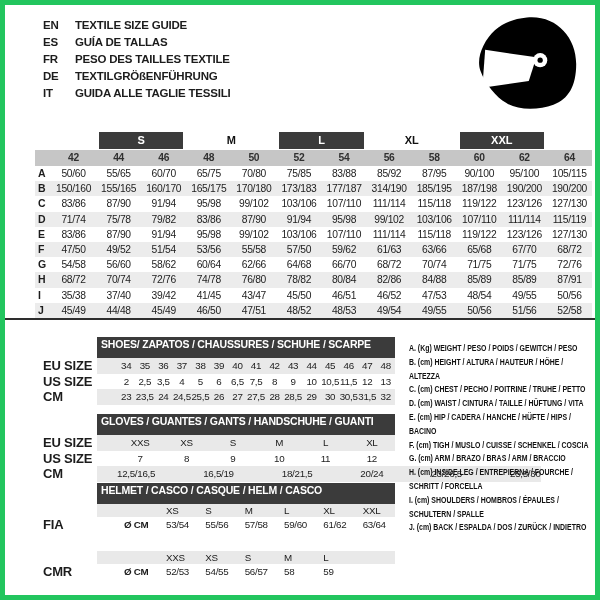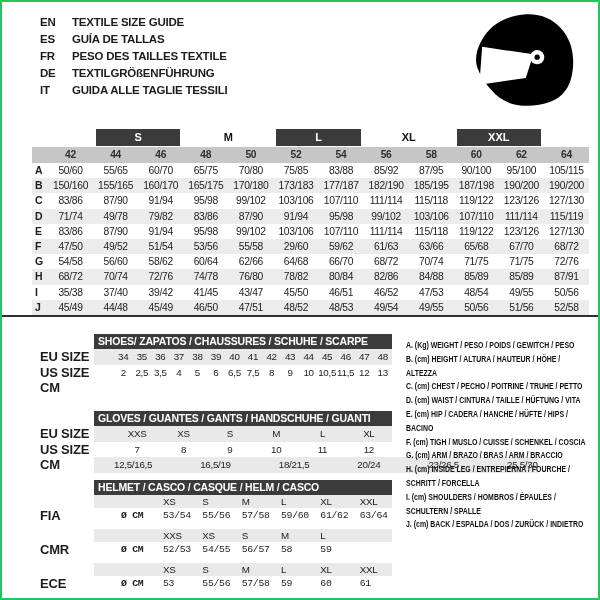--- a/index.html
+++ b/index.html
@@ -1,18 +1,18 @@
 <!DOCTYPE html>
 <html><head>
 <meta charset="utf-8">
 <style>
   html,body{margin:0;padding:0;background:#fff;}
   .canvas{
     position:relative;width:600px;height:600px;box-sizing:border-box;
-    background:#fff;border:2px solid #22c55e;overflow:hidden;
+    background:#fff;border:5px solid #22c55e;overflow:hidden;
     font-family:"Liberation Sans", sans-serif;color:#1c1c1c;
   }
   
   .langs{position:absolute;left:38px;top:12px;}
   .lang-row{display:flex;font-weight:700;font-size:11.5px;line-height:17px;letter-spacing:-0.2px;}
   .lang-code{width:32px;}
   .helmet-logo{position:absolute;left:465px;top:6px;width:128px;height:106px;}
   
   .main-sec{position:absolute;left:30px;top:126px;width:557px;}
   .mt-band,.mt-numrow,.mt-row{display:grid;grid-template-columns:16px repeat(12,1fr);}
@@ -26,29 +26,29 @@
   .mt-row{height:15.2px;}
   .mt-row.alt{background:#ececec;}
   .cell{font-size:10.3px;line-height:15.2px;text-align:center;letter-spacing:-0.3px;white-space:nowrap;overflow:visible;}
   .letter{text-align:left;padding-left:3px;font-weight:700;font-size:10.5px;}
   .divider{position:absolute;left:0;top:313px;width:600px;height:1.5px;background:#2e2e2e;}
   
   .sub-sec{position:absolute;left:22px;width:368px;}
   .shoes-sec{top:332px;}
   .gloves-sec{top:409px;}
   .helmet-sec{top:478px;}
-  .sec-title{margin-left:70px;background:#3b3b3b;color:#fff;font-weight:700;font-size:10.5px;line-height:15px;height:15px;padding-left:4px;letter-spacing:-0.2px;white-space:nowrap;}
+  .sec-title{margin-left:70px;background:#3b3b3b;color:#fff;font-weight:700;font-size:10.5px;line-height:15px;height:21px;padding-left:4px;letter-spacing:-0.2px;white-space:nowrap;}
   .sub-row{display:grid;grid-template-columns:70px 1fr;}
   .sub-label{font-weight:700;font-size:13px;line-height:15.5px;padding-left:16px;letter-spacing:-0.2px;}
   .sub-cells{display:grid;padding-left:20px;}
   .sub-cells .cell{font-size:9.8px;line-height:15.5px;height:15.5px;}
   .shaded{background:#e9e9e9;}
   .helmet-sec .sub-cells .cell{text-align:left;padding-left:7px;}
   .helmet-sec .shaded .cell{line-height:13px;height:13px;}
-  .helmet-sec .sub-cells:not(.shaded) .cell{line-height:16.5px;height:21px;font-family:Liberation Mono, monospace;}
+  .helmet-sec .sub-cells:not(.shaded) .cell{line-height:16.5px;height:34px;}
   .helmet-sec .sub-label{line-height:16.5px;}
   .cell.unit{font-weight:700;}
   
   .legend{position:absolute;left:404px;top:336px;width:252px;transform:scaleX(0.74);transform-origin:0 0;}
   .legend-item{font-weight:700;font-size:9.4px;line-height:13.8px;letter-spacing:0;color:#111;}
 </style>
 </head>
 <body>
 
 <div class="canvas">
@@ -128,21 +128,21 @@
         </div>
         <div class="mt-row alt">
           <div class="cell letter">B</div>
           <div class="cell">150/160</div>
           <div class="cell">155/165</div>
           <div class="cell">160/170</div>
           <div class="cell">165/175</div>
           <div class="cell">170/180</div>
           <div class="cell">173/183</div>
           <div class="cell">177/187</div>
-          <div class="cell">182/190</div>
+          <div class="cell">314/190</div>
           <div class="cell">185/195</div>
           <div class="cell">187/198</div>
           <div class="cell">190/200</div>
           <div class="cell">190/200</div>
         </div>
         <div class="mt-row">
           <div class="cell letter">C</div>
           <div class="cell">83/86</div>
           <div class="cell">87/90</div>
           <div class="cell">91/94</div>
@@ -152,21 +152,21 @@
           <div class="cell">107/110</div>
           <div class="cell">111/114</div>
           <div class="cell">115/118</div>
           <div class="cell">119/122</div>
           <div class="cell">123/126</div>
           <div class="cell">127/130</div>
         </div>
         <div class="mt-row alt">
           <div class="cell letter">D</div>
           <div class="cell">71/74</div>
-          <div class="cell">49/78</div>
+          <div class="cell">75/78</div>
           <div class="cell">79/82</div>
           <div class="cell">83/86</div>
           <div class="cell">87/90</div>
           <div class="cell">91/94</div>
           <div class="cell">95/98</div>
           <div class="cell">99/102</div>
           <div class="cell">103/106</div>
           <div class="cell">107/110</div>
           <div class="cell">111/114</div>
           <div class="cell">115/119</div>
@@ -186,21 +186,21 @@
           <div class="cell">123/126</div>
           <div class="cell">127/130</div>
         </div>
         <div class="mt-row alt">
           <div class="cell letter">F</div>
           <div class="cell">47/50</div>
           <div class="cell">49/52</div>
           <div class="cell">51/54</div>
           <div class="cell">53/56</div>
           <div class="cell">55/58</div>
-          <div class="cell">29/60</div>
+          <div class="cell">57/50</div>
           <div class="cell">59/62</div>
           <div class="cell">61/63</div>
           <div class="cell">63/66</div>
           <div class="cell">65/68</div>
           <div class="cell">67/70</div>
           <div class="cell">68/72</div>
         </div>
         <div class="mt-row">
           <div class="cell letter">G</div>
           <div class="cell">54/58</div>
@@ -304,20 +304,37 @@
             <div class="cell">9</div>
             <div class="cell">10</div>
             <div class="cell">10,5</div>
             <div class="cell">11,5</div>
             <div class="cell">12</div>
             <div class="cell">13</div>
           </div>
         </div>
         <div class="sub-row">
           <div class="sub-label">CM</div>
+          <div class="sub-cells shaded" style="grid-template-columns: repeat(15, 1fr);">
+            <div class="cell">23</div>
+            <div class="cell">23,5</div>
+            <div class="cell">24</div>
+            <div class="cell">24,5</div>
+            <div class="cell">25,5</div>
+            <div class="cell">26</div>
+            <div class="cell">27</div>
+            <div class="cell">27,5</div>
+            <div class="cell">28</div>
+            <div class="cell">28,5</div>
+            <div class="cell">29</div>
+            <div class="cell">30</div>
+            <div class="cell">30,5</div>
+            <div class="cell">31,5</div>
+            <div class="cell">32</div>
+          </div>
         </div>
       </div>
   </div>
 
   <div class="sub-sec gloves-sec">
     <div class="sec-title">GLOVES / GUANTES / GANTS / HANDSCHUHE / GUANTI</div>
     <div class="rows">
         <div class="sub-row">
           <div class="sub-label">EU SIZE</div>
           <div class="sub-cells shaded" style="grid-template-columns: repeat(6, 1fr);">

